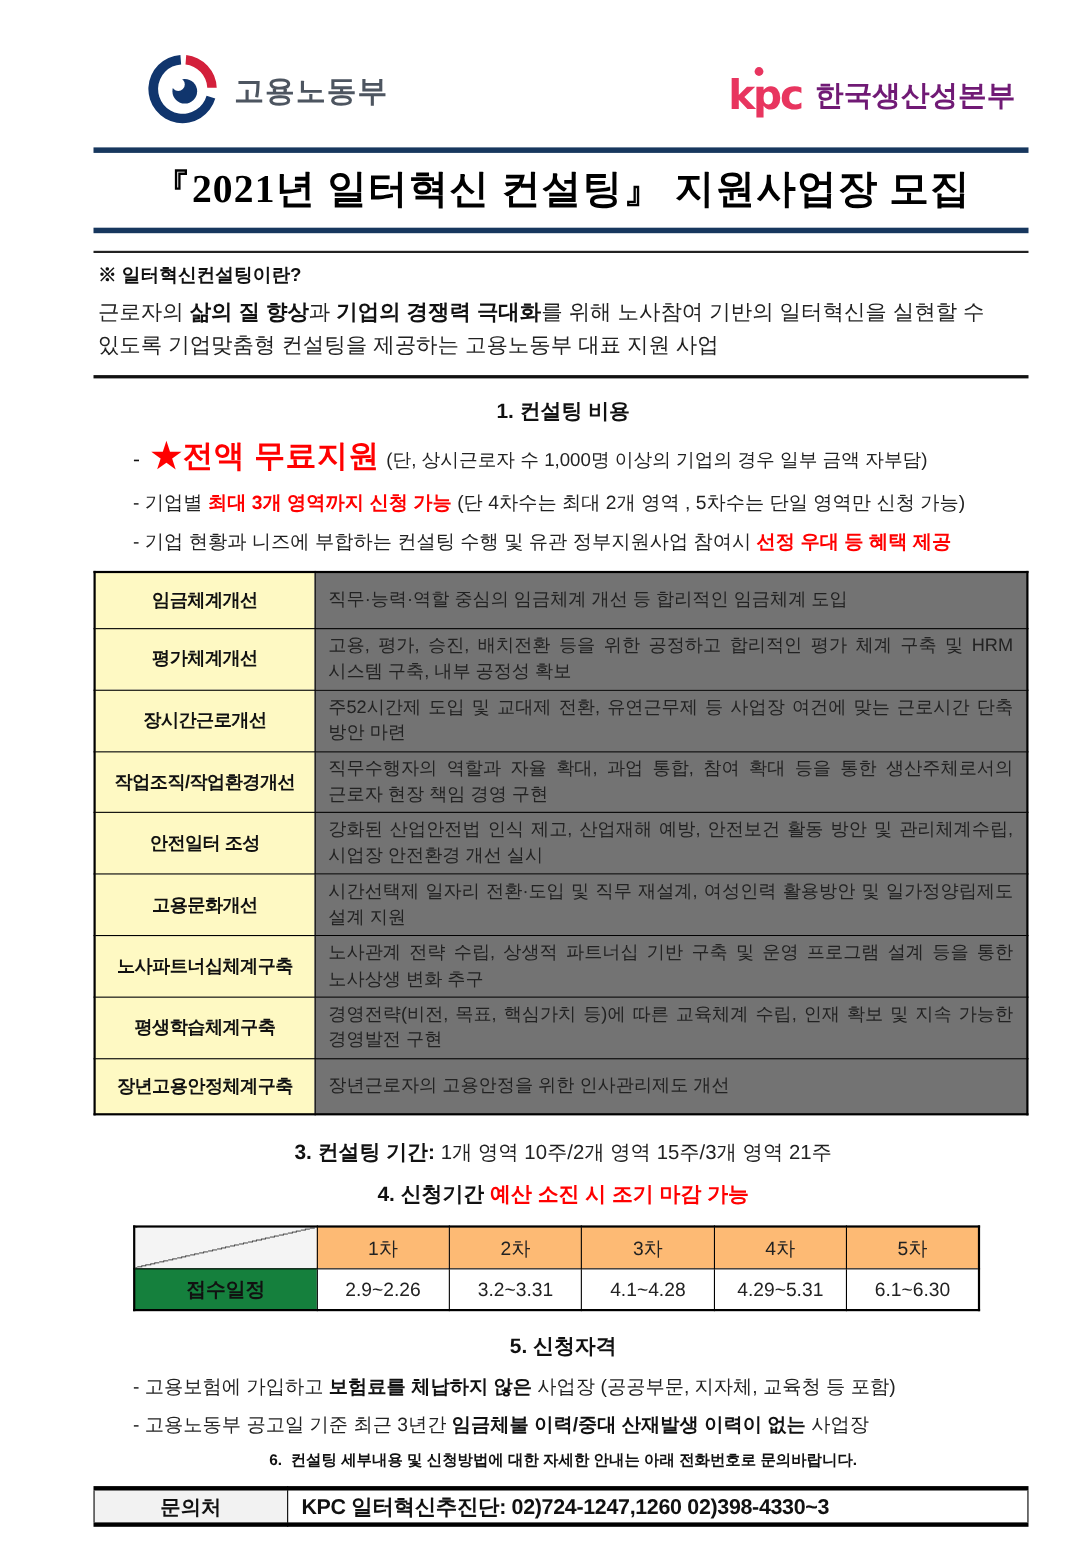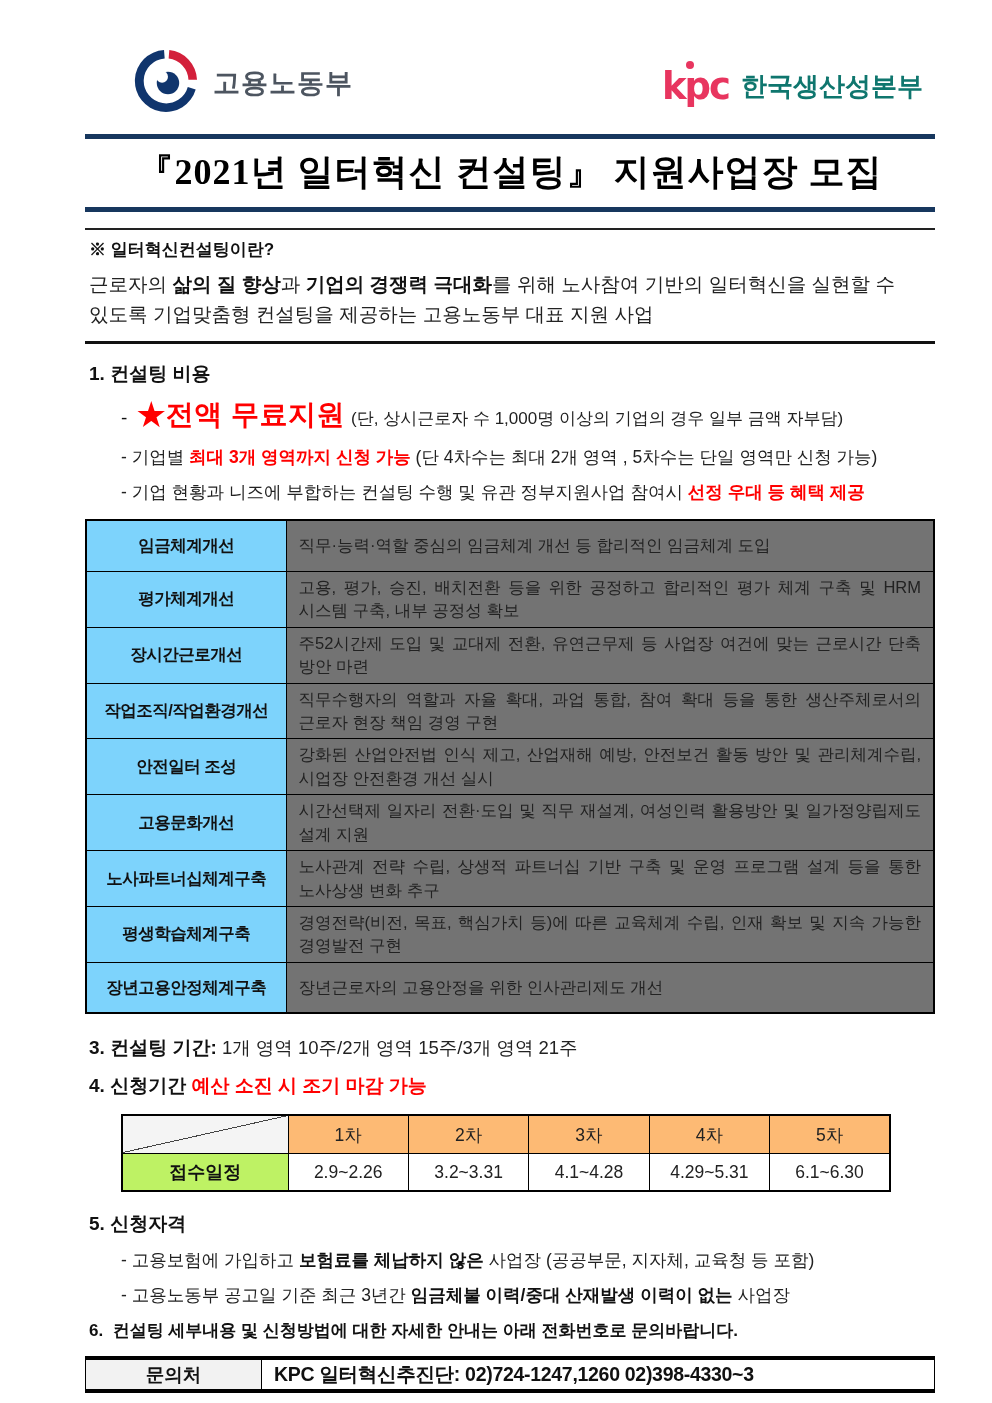--- a/index.html
+++ b/index.html
@@ -14,21 +14,21 @@
   .page { width: 992px; height: 1001px; padding: 46px 57px 0 85px; }
   .content { width: 850px; }
 
   
   .logo-row { display: flex; justify-content: space-between; align-items: center; padding: 0 12px 0 48px; height: 74px; }
   .moel-logo { display: flex; align-items: center; gap: 14px; }
   .moel-name { font-size: 27px; font-weight: bold; color: #4d5560; letter-spacing: 1px; }
   .kpc-logo { display: flex; align-items: center; gap: 12px; margin-top: 6px; }
   .kpc-word { position: relative; font-size: 37px; font-weight: bold; letter-spacing: -2px; color: #e8355f; font-family: "DejaVu Sans", sans-serif; }
   .kpc-dot { position: absolute; top: -4px; left: 24px; width: 8px; height: 8px; border-radius: 50%; background: #e8355f; }
-  .kpc-org { font-size: 26px; font-weight: bold; color: #0f766e; letter-spacing: 0px; }
+  .kpc-org { font-size: 26px; font-weight: bold; color: #701a75; letter-spacing: 0px; }
 
   
   .title-box {
     margin-top: 14px;
     border-top: 5px solid #17375e;
     border-bottom: 5px solid #17375e;
     padding: 9px 0 10px 0;
     text-align: center;
   }
   .title-text {
@@ -45,37 +45,37 @@
     margin-top: 16px;
     border-top: 2px solid #222;
     border-bottom: 3px solid #111;
     padding: 8px 4px 12px 4px;
   }
   .intro-heading { font-size: 17px; font-weight: bold; color: #111; }
   .intro-body { margin-top: 8px; font-size: 19.5px; line-height: 1.55; color: #222; word-break: keep-all; }
   .intro-body .b { font-weight: bold; color: #111; }
 
   
-  .sec-heading { font-size: 19px; font-weight: bold; color: #111; margin-left: 4px; }
+  .sec-heading { font-size: 19px; font-weight: bold; color: #111; margin-left: 4px; text-align: center; }
   .s1 { margin-top: 17px; }
   .star-line { margin-top: 9px; margin-left: 36px; display: flex; align-items: baseline; white-space: nowrap; }
   .star-dash { font-size: 19px; color: #111; margin-right: 10px; }
   .star-red { font-size: 28px; font-weight: bold; color: #ff0000; letter-spacing: 0.5px; }
   .star-note { font-size: 17px; color: #222; margin-left: 6px; }
   .s2 { margin-top: 14px; }
   .bullet { margin-top: 11px; margin-left: 36px; font-size: 17.5px; color: #222; word-break: keep-all; }
   .bullet .red { color: #ff0000; font-weight: bold; }
   .bullet .b { font-weight: bold; color: #111; }
 
   
   table { border-collapse: collapse; }
   .areas-table { margin-top: 15px; width: 850px; border: 2px solid #000; table-layout: fixed; }
   .areas-table td { border: 1px solid #000; vertical-align: middle; }
   .areas-table .area-cell {
-    width: 200px; background: #7dd3fc; text-align: center;
+    width: 200px; background: #fef9c3; text-align: center;
     font-weight: bold; font-size: 16.5px; color: #111; height: 51px; padding: 3px 4px;
     letter-spacing: -0.5px;
   }
   .areas-table .desc-cell {
     background: #737373; font-size: 16.5px; color: #222; padding: 4px 12px;
     line-height: 1.42; text-align: justify; word-break: keep-all;
   }
 
   .s3 { margin-top: 21px; }
   .sec-inline-normal { font-weight: normal; font-size: 18.5px; color: #222; }
@@ -87,24 +87,24 @@
   .schedule-table td { border: 1px solid #000; text-align: center; vertical-align: middle; height: 38px; font-size: 17.5px; color: #222; }
   .schedule-table .hdr { background: #fdba74; }
   .schedule-table .diag {
     width: 166px;
     background:
       linear-gradient(to bottom right,
         rgba(0,0,0,0) calc(50% - 1px), #444 calc(50% - 1px),
         #444 calc(50% + 0px), rgba(0,0,0,0) calc(50% + 0px)),
       #f4f4f4;
   }
-  .schedule-table .row-hdr { background: #bef264; font-weight: bold; font-size: 18px; color: #111; }
+  .schedule-table .row-hdr { background: #15803d; font-weight: bold; font-size: 18px; color: #111; }
 
   .s5 { margin-top: 19px; }
-  .s6 { margin-top: 12px; font-size: 17px; }
+  .s6 { margin-top: 12px; font-size: 14px; }
 
   
   .contact-table { margin-top: 14px; width: 850px; border-top: 4px solid #000; border-bottom: 4px solid #000; }
   .contact-table td { border-left: 1px solid #000; border-right: 1px solid #000; height: 33px; vertical-align: middle; }
   .contact-label { width: 176px; background: #f2f2f2; text-align: center; font-weight: bold; font-size: 18.5px; color: #111; }
   .contact-value { background: #fff; padding-left: 12px; font-weight: bold; font-size: 19.5px; color: #111; letter-spacing: -0.3px; }
 </style>
 </head>
 <body>
 

